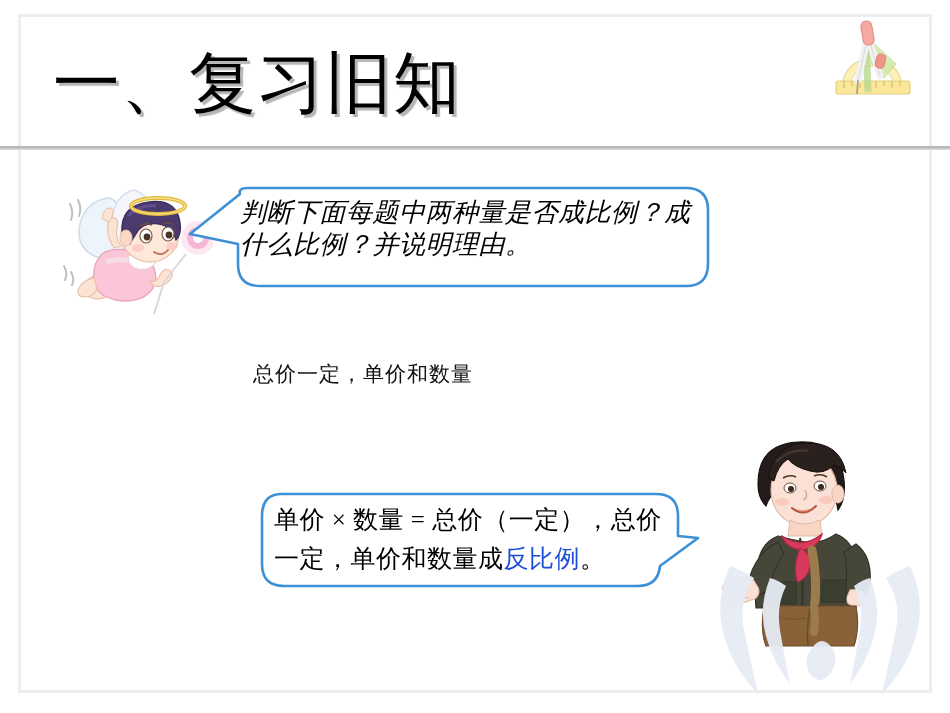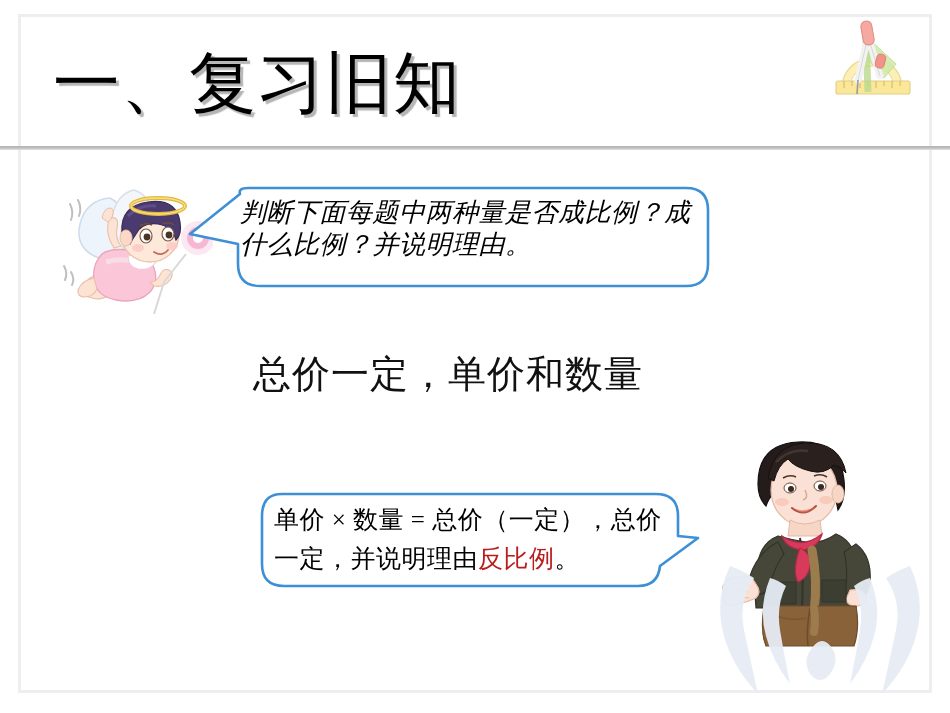--- a/index.html
+++ b/index.html
@@ -114,28 +114,28 @@
     left: 260px; top: 492px;
     width: 440px; height: 96px;
   }
   #bubble-answer .bubble-text {
     left: 14px; top: 8px;
     width: 400px;
     font-size: 25px;
     line-height: 39px;
     letter-spacing: 0.5px;
   }
-  .hl-red { color: #b91c1c; }
+  .hl-red { color: #1d4ed8; }
 
   
   #statement {
     position: absolute;
     left: 253px; top: 352px;
     font-family: "Liberation Serif", "DejaVu Serif", serif;
-    font-size: 38px;
+    font-size: 21px;
     line-height: 44px;
     color: #111111;
     letter-spacing: 1px;
     white-space: nowrap;
   }
 </style>
 </head>
 <body>
 
 <div id="slide">
@@ -263,21 +263,21 @@
                q22 0 22 22
                V44
                L438 46
                L400 74
                q-2 20 -22 20
                H24
                q-22 0 -22 -22
                V24
                q0 -22 20 -22 Z" fill="#ffffff" stroke="#3d8fd6" stroke-width="2.6" stroke-linejoin="round"></path>
     </svg>
-    <div class="bubble-text"><span>单价 × 数量 = 总价（一定），总价一定，并说明理由</span><span class="hl-red">反比例</span><span>。</span></div>
+    <div class="bubble-text"><span>单价 × 数量 = 总价（一定），总价一定，单价和数量成</span><span class="hl-red">反比例</span><span>。</span></div>
   </div>
 
   <div id="boy">
     <svg width="175" height="215" viewBox="0 0 175 215">
 
       <path d="M42 52 q0 -40 40 -42 q42 -2 46 38 q2 20 -6 30 q-4 -26 -26 -30 q-26 -4 -38 12 q-6 8 -8 14 q-8 -8 -8 -22 Z" fill="#231c1a" stroke="#15100f" stroke-width="1.2"></path>
 
       <ellipse cx="88" cy="58" rx="33" ry="36" fill="#fbe1d5" stroke="#e3b9a6" stroke-width="1.2"></ellipse>
 
       <path d="M52 46 q6 -34 38 -35 q34 -1 40 30 q-4 -6 -12 -8 q-10 10 -24 6 q-16 -4 -22 -12 q-10 6 -14 22 q-4 -2 -6 -3 Z" fill="#2a211e" stroke="#15100f" stroke-width="1"></path>

